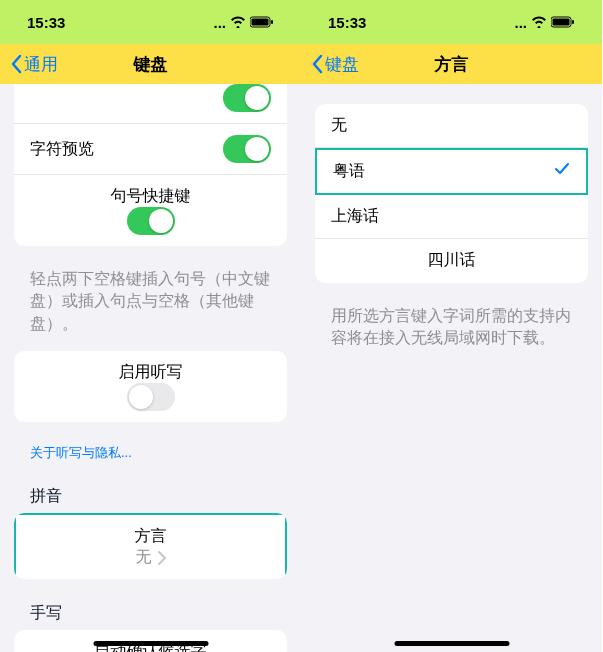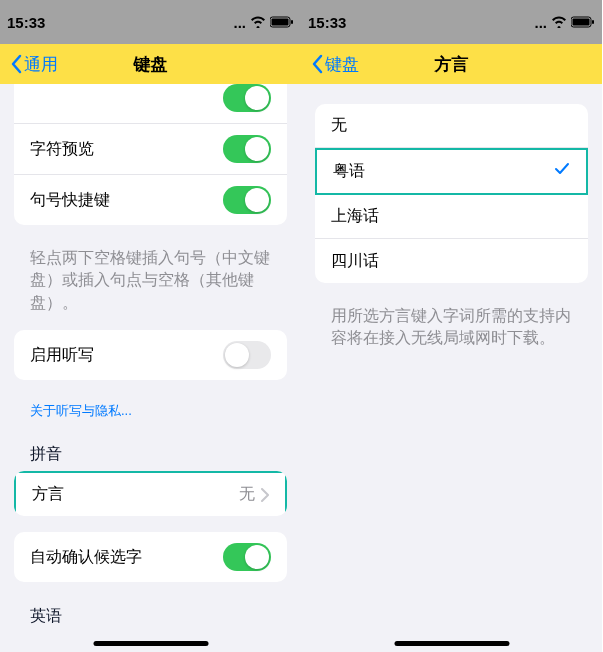--- a/index.html
+++ b/index.html
@@ -11,25 +11,25 @@
     }
     .phone {
       width: 301px;
       height: 652px;
       background: #f2f2f7;
       position: relative;
       overflow: hidden;
     }
     .status-bar {
       height: 44px;
-      background: #a3a3a3;
+      background: #bef264;
       display: flex;
       justify-content: space-between;
       align-items: center;
-      padding: 0 7px;
+      padding: 0 27px;
       font-size: 15px;
       font-weight: 600;
     }
     .status-right { display: flex; align-items: center; gap: 4px; }
     .nav-bar {
       height: 40px;
       background: #fde047;
       display: flex;
       align-items: center;
       padding: 0 10px;
@@ -63,21 +63,21 @@
       border-top-right-radius: 0;
     }
     .row {
       display: flex;
       align-items: center;
       justify-content: space-between;
       padding: 11px 16px;
       border-bottom: 0.5px solid #e5e5ea;
       min-height: 44px;
     }
-    .row:last-child { border-bottom: none; }
+    .row:last-child { border-bottom: none; flex-direction: column; }
     .row-label { font-size: 16px; color: #000; }
     .row-value { font-size: 16px; color: #8e8e93; display: flex; align-items: center; gap: 6px; }
     .toggle {
       width: 48px; height: 28px; border-radius: 14px;
       position: relative; cursor: pointer;
     }
     .toggle.on { background: #34c759; }
     .toggle.off { background: #e9e9eb; }
     .toggle::after {
       content: ''; position: absolute; width: 24px; height: 24px;
@@ -167,20 +167,21 @@
         <span class="row-label">方言</span>
         <span class="row-value">
           <span>无</span>
           <svg width="8" height="14" viewBox="0 0 8 14">
               <path d="M1 1l6 6-6 6" stroke="#c7c7cc" stroke-width="2" fill="none" stroke-linecap="round"></path>
             </svg>
         </span>
       </div>
     </div>
 
+    <div class="header-text">手写</div>
     <div class="section">
       <div class="row">
         <span class="row-label">自动确认候选字</span>
         <div class="toggle on"></div>
       </div>
     </div>
 
     <div class="header-text">英语</div>
 
   </div>

